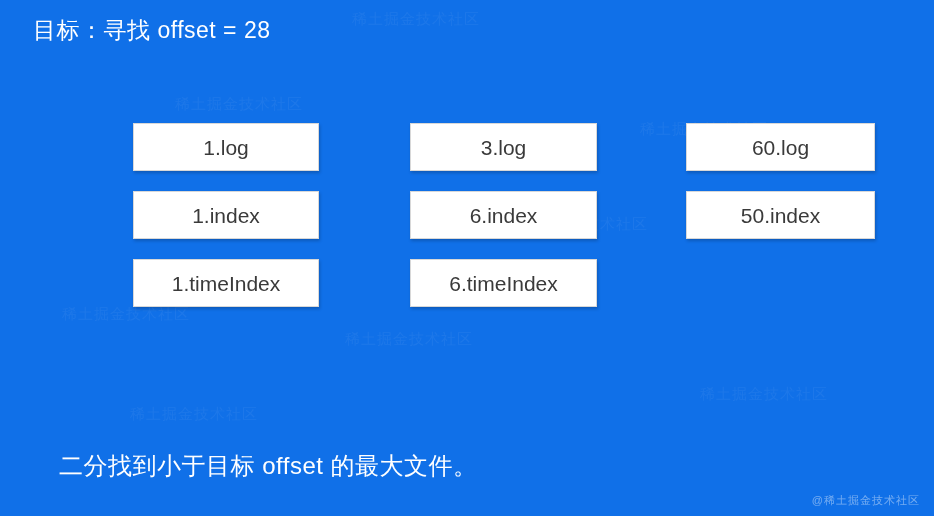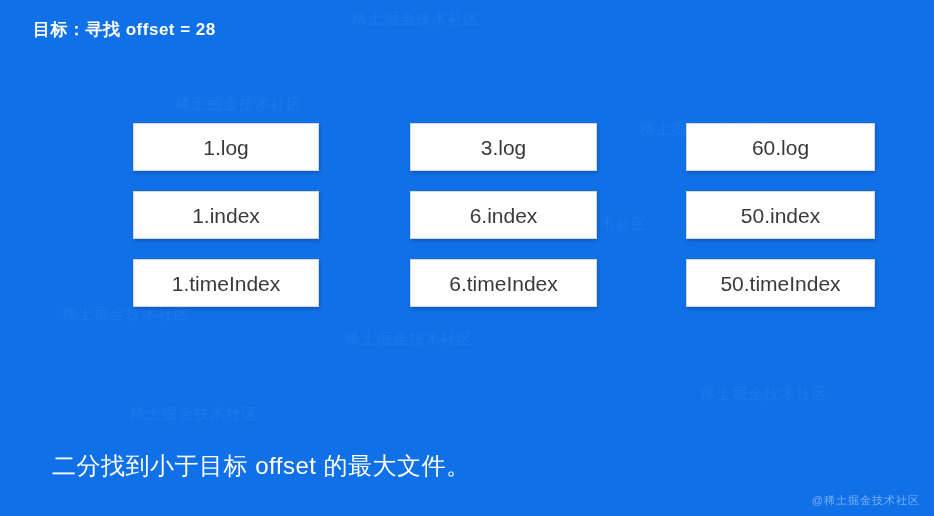--- a/index.html
+++ b/index.html
@@ -37,25 +37,24 @@
   .bg-wm.w5 { left: 640px; top: 120px; }
   .bg-wm.w6 { left: 520px; top: 215px; }
   .bg-wm.w7 { left: 700px; top: 385px; }
   .bg-wm.w8 { left: 130px; top: 405px; }
 
   .title {
     position: absolute;
     left: 33px;
     top: 13px;
     color: #ffffff;
-    font-size: 17px;
+    font-size: 23px;
     line-height: 34px;
     letter-spacing: 0.5px;
     white-space: nowrap;
-    font-weight: bold;
   }
 
   .grid {
     position: absolute;
     left: 0;
     top: 0;
     width: 934px;
     height: 516px;
   }
   .col {
@@ -80,21 +79,21 @@
   .file-box:last-child { margin-bottom: 8px; }
   .file-label {
     color: #3a3a3a;
     font-size: 21px;
     line-height: 21px;
     white-space: nowrap;
   }
 
   .caption {
     position: absolute;
-    left: 52px;
+    left: 59px;
     top: 450px;
     color: #ffffff;
     font-size: 24px;
     line-height: 32px;
     letter-spacing: 0.5px;
     white-space: nowrap;
   }
 
   .corner-watermark {
     position: absolute;
@@ -149,23 +148,20 @@
       </div>
     </div>
 
     <div class="col col-2">
       <div class="file-box">
         <span class="file-label">60.log</span>
       </div>
       <div class="file-box">
         <span class="file-label">50.index</span>
       </div>
-      <div class="file-box">
-        <span class="file-label">50.timeIndex</span>
-      </div>
     </div>
 
   </div>
 
   <div class="caption">二分找到小于目标 offset 的最大文件。</div>
 
   <div class="corner-watermark">@稀土掘金技术社区</div>
 
 </div>
 

